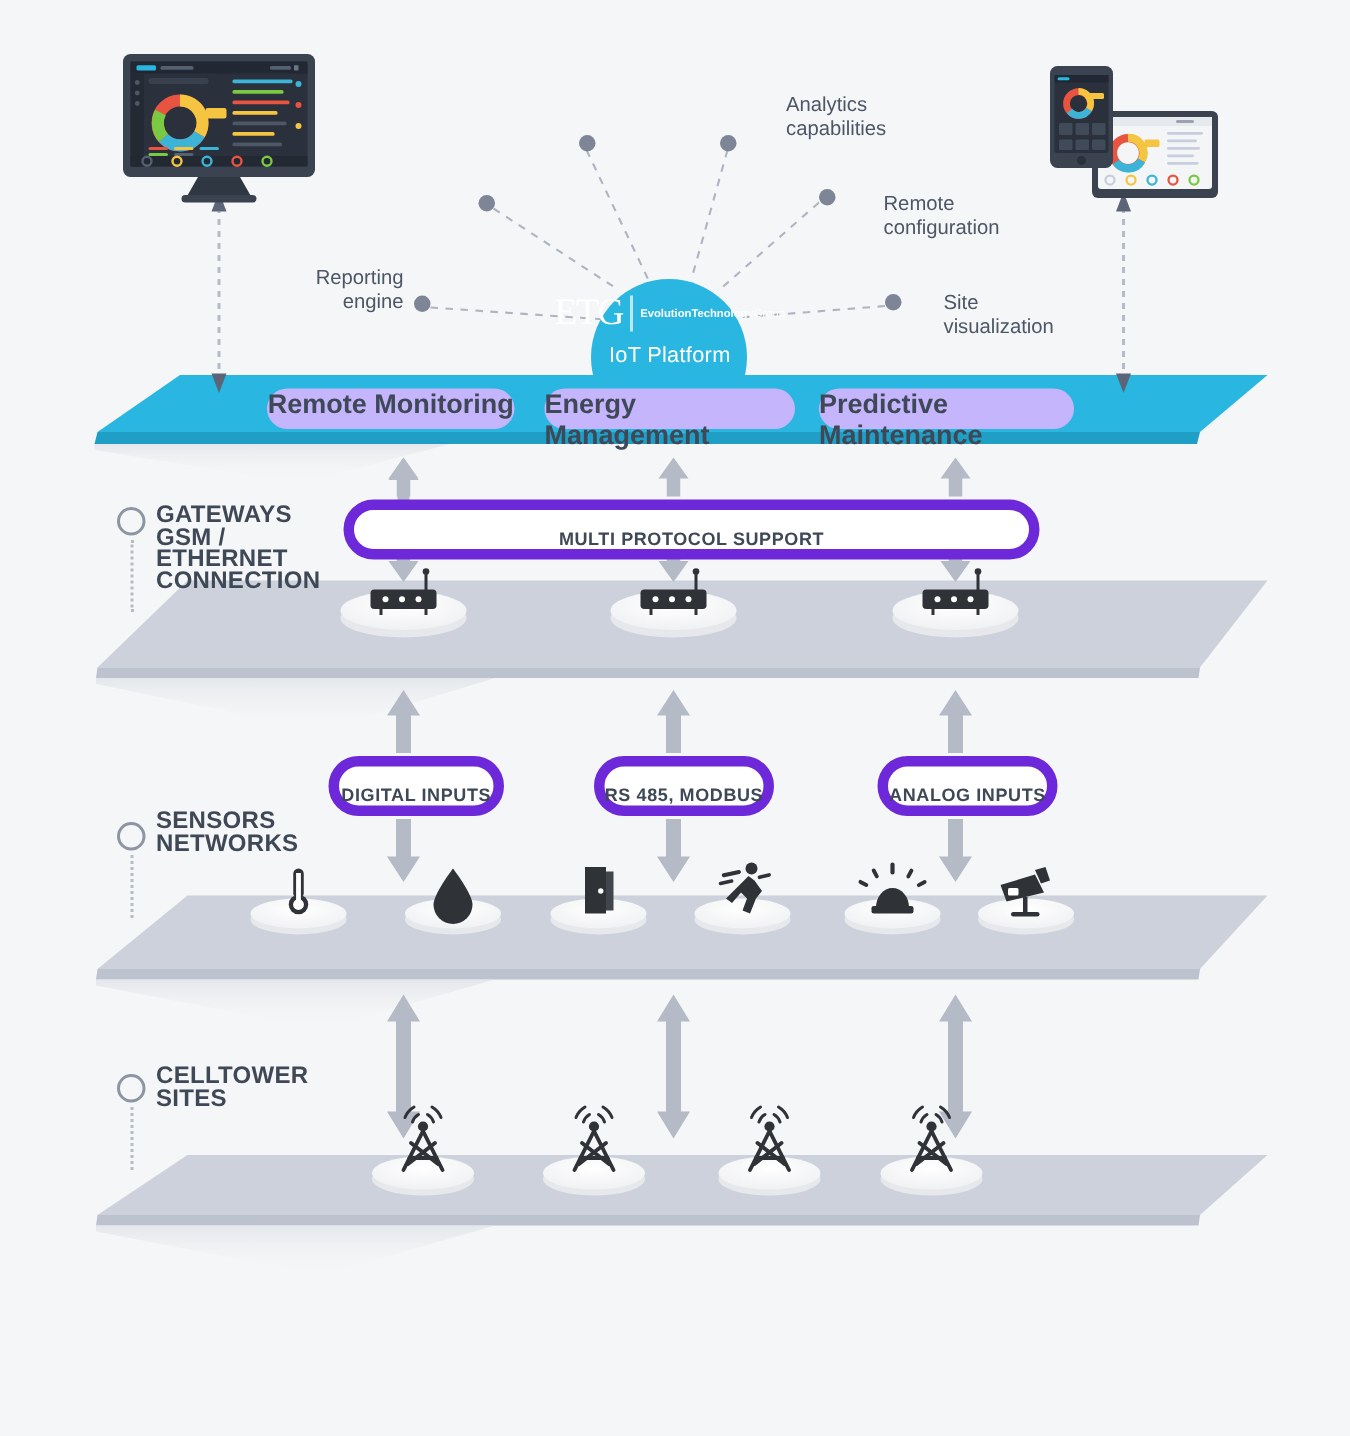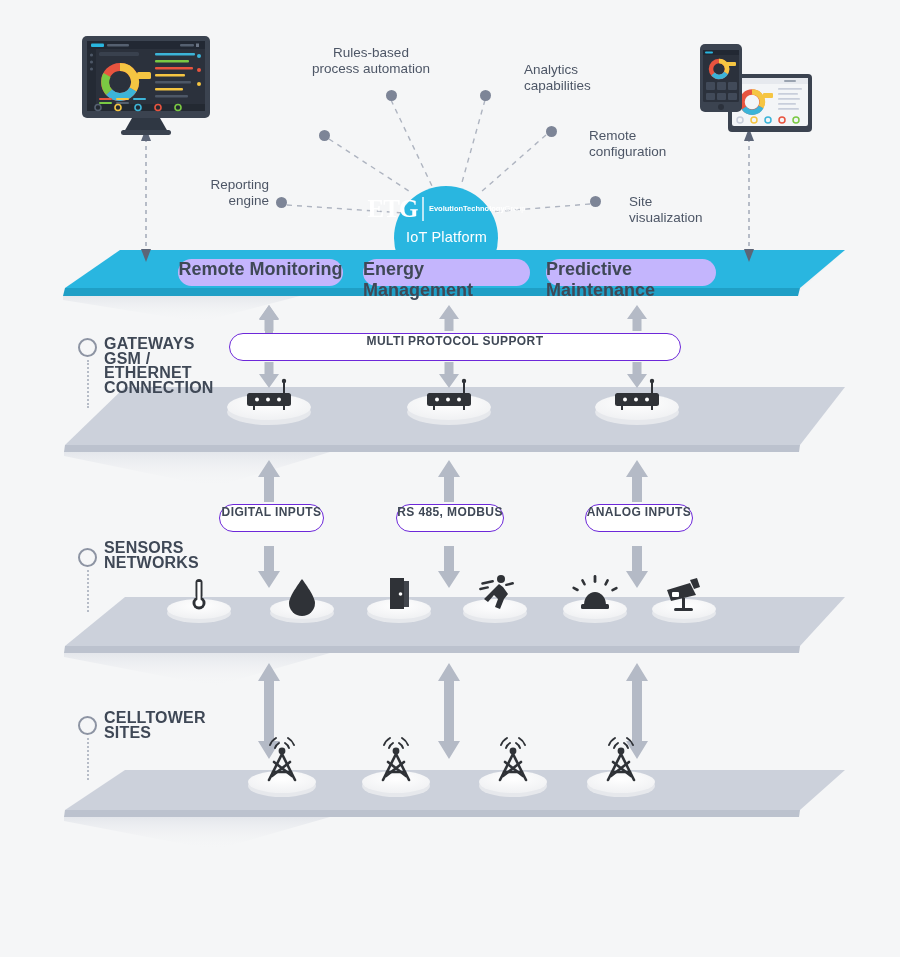--- a/index.html
+++ b/index.html
@@ -16,22 +16,22 @@
   .layer-label{position:absolute;font-size:16px;line-height:14.5px;font-weight:bold;
                color:#3f4856;letter-spacing:.2px;white-space:pre-line;}
   .layer-circle{position:absolute;width:19px;height:19px;border-radius:50%;
                 border:2px solid #8d94a3;background:#f5f6f7;box-sizing:border-box;}
   .layer-dash{position:absolute;width:0;border-left:2px dotted #b6bcc7;}
 
   
   .pill{position:absolute;background:#c4b5fd;border-radius:20px;
         display:flex;align-items:flex-start;justify-content:center;
         font-size:18px;font-weight:bold;color:#3f4856;}
-  .pill-white{position:absolute;background:#ffffff;border:1px solid #6d28d9;
-        border-radius:20px;display:flex;align-items:flex-start;justify-content:center;
+  .pill-white{position:absolute;background:#ffffff;border:7px solid #6d28d9;
+        border-radius:20px;display:flex;align-items:flex-end;justify-content:center;
         font-size:12px;font-weight:bold;color:#3f4856;letter-spacing:.4px;}
 </style>
 </head>
 <body>
 
 <div id="stage">
 
   <svg class="abs" width="900" height="957" style="left:0;top:0">
     <defs>
       <linearGradient id="shadowFade" x1="0" y1="0" x2="0" y2="1">
@@ -435,35 +435,33 @@
         <rect x="27" y="57" width="9" height="7" rx="1"></rect>
         <rect x="38" y="57" width="9" height="7" rx="1"></rect>
       </g>
       <circle cx="31" cy="71" r="3" fill="#2b313c"></circle>
     </svg>
   </div>
 
   <div class="abs" style="left:394px;top:196px;width:105px;height:62px;
        display:flex;flex-direction:column;align-items:center;justify-content:flex-start;">
     <div style="display:flex;align-items:center;gap:5px;">
-      <span style="font-size:25px;font-weight:bold;color:#ffffff;letter-spacing:-1px;line-height:26px;
+      <span style="font-size:25px;font-weight:normal;color:#ffffff;letter-spacing:-1px;line-height:26px;
                    font-family:'Liberation Serif',serif;">ETG</span>
       <span style="width:1.5px;height:24px;background:#bde7f5;display:inline-block;"></span>
       <span style="display:flex;flex-direction:row;line-height:8.5px;">
         <span style="font-size:7.5px;font-weight:bold;color:#ffffff;">Evolution</span>
         <span style="font-size:7.5px;font-weight:bold;color:#ffffff;">Technology</span>
         <span style="font-size:7.5px;font-weight:normal;color:#ffffff;">Group</span>
       </span>
     </div>
     <div style="margin-top:7px;font-size:14.5px;color:#ffffff;letter-spacing:.2px;">IoT Platform</div>
   </div>
 
   <div class="spoke-dot" style="left:385.5px;top:89.5px"></div>
-  <div class="spoke-label" style="left:305px;top:45px;width:132px;text-align:center">Rules-based
-process automation</div>
 
   <div class="spoke-dot" style="left:479.5px;top:89.5px"></div>
   <div class="spoke-label" style="left:524px;top:62px;width:110px;text-align:left">Analytics
 capabilities</div>
 
   <div class="spoke-dot" style="left:318.5px;top:129.5px"></div>
 
   <div class="spoke-dot" style="left:545.5px;top:125.5px"></div>
   <div class="spoke-label" style="left:589px;top:128px;width:110px;text-align:left">Remote
 configuration</div>

